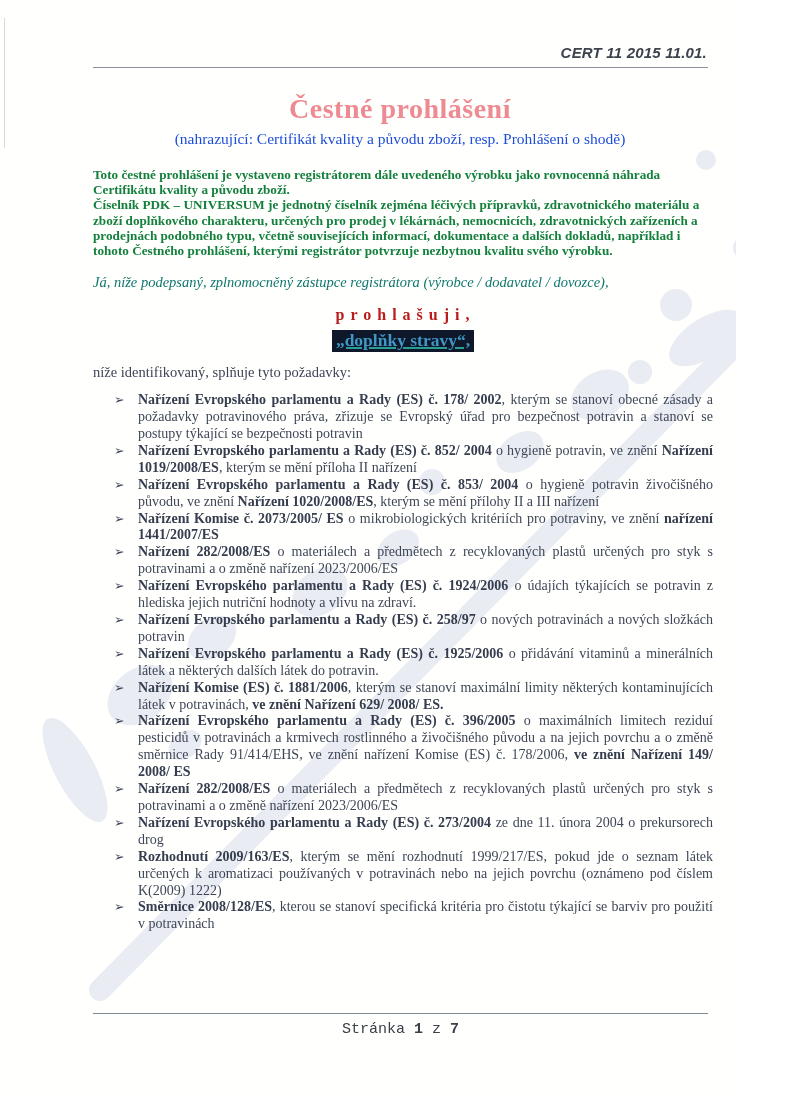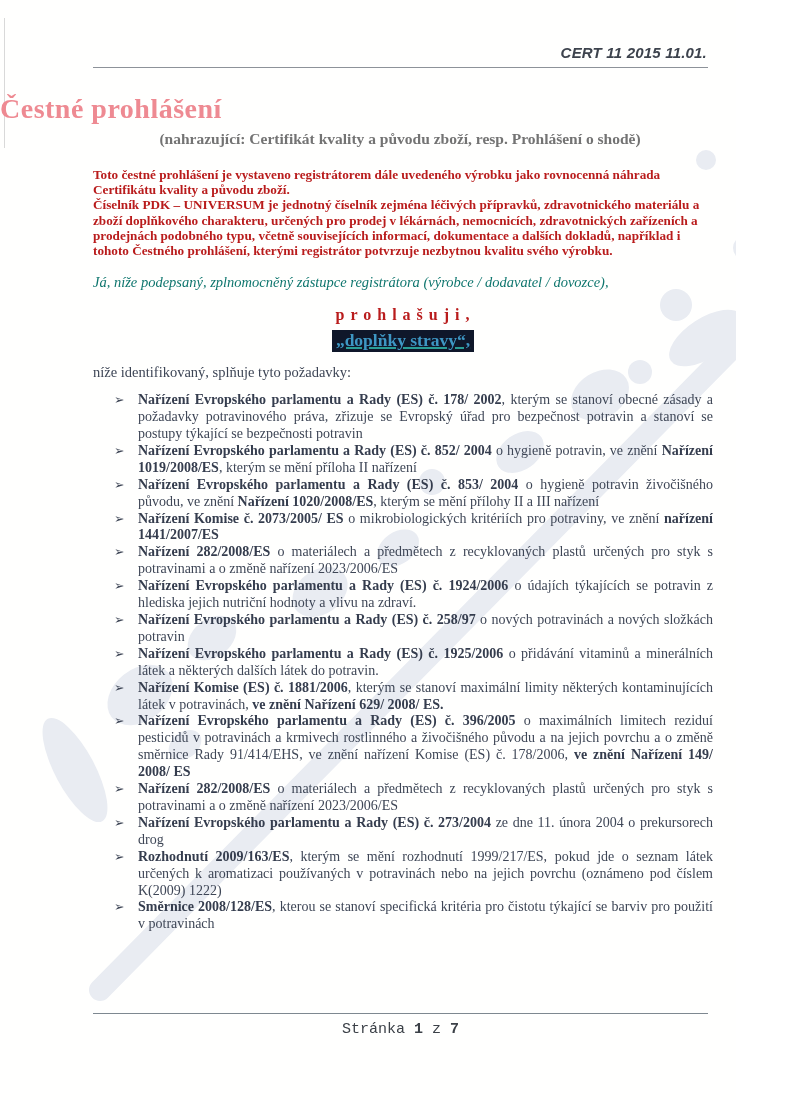--- a/index.html
+++ b/index.html
@@ -15,31 +15,31 @@
   .header-code{
     position:absolute;top:44px;left:93px;width:614px;text-align:right;
     font-family:"Liberation Sans","DejaVu Sans",sans-serif;
     font-style:italic;font-weight:bold;font-size:15px;color:#3d434d;letter-spacing:.2px;
   }
   .rule{position:absolute;left:93px;width:615px;height:1px;background:#8d9299;}
   .rule-top{top:67px;}
   .rule-bottom{top:1013px;background:#7e8890;}
 
   .doc-title{
-    position:absolute;top:93px;left:0;width:800px;
+    position:absolute;top:93px;left:0;width:800px;text-align:center;
     font-size:28px;font-weight:bold;color:#ee8a92;letter-spacing:.5px;
   }
   .doc-subtitle{
     position:absolute;top:130px;left:0;width:800px;text-align:center;
-    font-size:15.5px;font-weight:bold;color:#737373;
+    font-size:15.5px;font-weight:normal;color:#1d4ed8;
   }
 
   .content{position:absolute;top:167px;left:93px;width:620px;}
   .pre-head{font-size:18px;font-weight:bold;color:#ea737c;margin:0 0 4px 0;}
-  .pre-par{font-size:13.2px;font-weight:bold;color:#b91c1c;line-height:15.2px;margin:0;}
+  .pre-par{font-size:13.2px;font-weight:bold;color:#15803d;line-height:15.2px;margin:0;}
 
   .decl-intro{margin:16px 0 0 0;font-size:14.5px;color:#0f766e;font-style:italic;}
   .decl-verb{margin:15px 0 0 0;text-align:center;font-size:16px;font-weight:bold;color:#b91c1c;letter-spacing:1px;}
   .decl-product-line{margin:18px 0 0 0;font-size:14px;color:#f08f98;}
   .decl-product{margin:6px 0 0 0;text-align:center;}
   .hl{
     display:inline-block;background:#0f172a;color:#3e97c4;font-weight:bold;font-size:17.5px;
     padding:0 4px 1px 4px;
     text-decoration:underline;text-decoration-color:#2a9d96;text-decoration-thickness:2px;
   }

